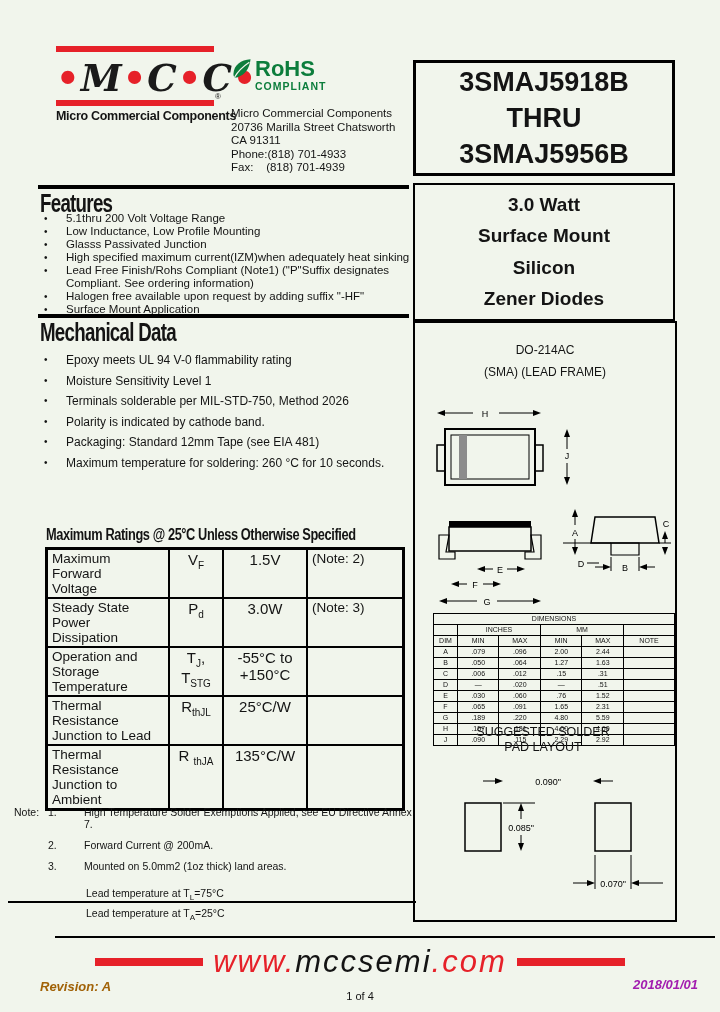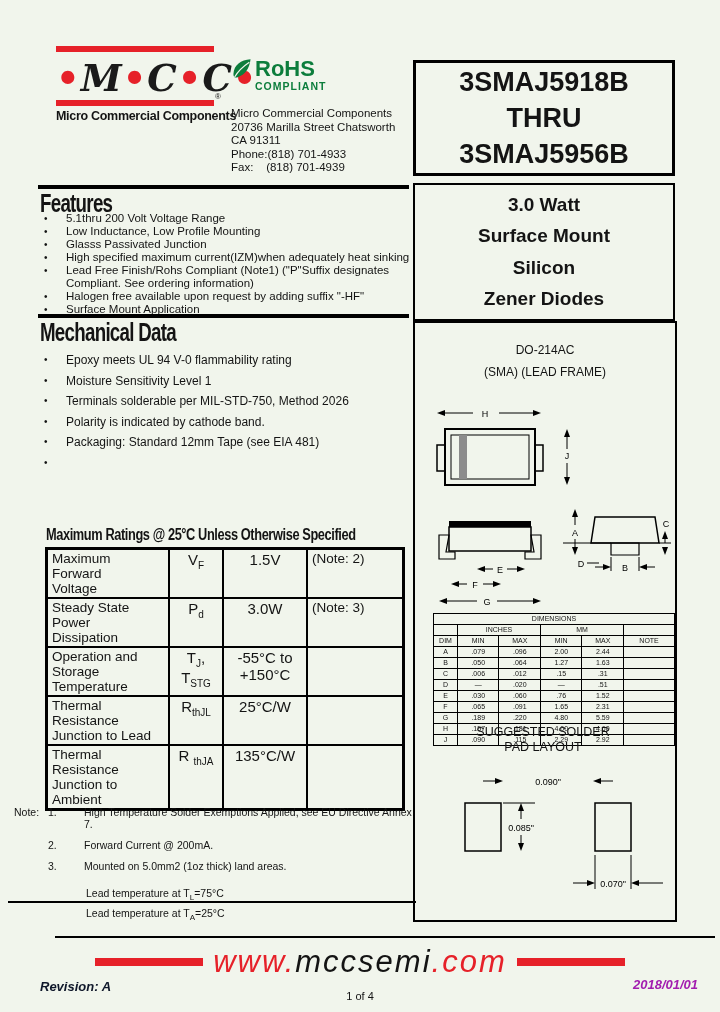--- a/index.html
+++ b/index.html
@@ -62,21 +62,21 @@
   .note-row .num{flex:0 0 36px;}
   .note-subs{margin-left:38px;margin-top:15px;}
   .note-subs div{margin-bottom:5px;}
   .notes sub{font-size:8px;}
   .note-rule{left:8px;top:901px;width:408px;height:2px;background:#000;}
   
   .foot-rule{left:55px;top:936px;width:660px;height:2px;background:#000;}
   .footer{left:0;top:944px;width:720px;display:flex;align-items:center;justify-content:center;gap:10px;}
   .fbar{width:108px;height:8px;background:#e62129;}
   .url{font-size:31px;font-style:italic;letter-spacing:2px;white-space:nowrap;}
-  .rev{left:40px;top:979px;font-size:13px;font-weight:bold;font-style:italic;color:#0f172a;text-align:center;}
+  .rev{left:40px;top:979px;font-size:13px;font-weight:bold;font-style:italic;color:#a16207;text-align:center;}
   .date{left:633px;top:977px;font-size:13px;font-weight:bold;font-style:italic;color:#a21caf;}
   .pgnum{left:0;top:990px;width:720px;text-align:center;font-size:11px;}
   svg text{font-family:"Liberation Sans",sans-serif;}
 </style>
 </head>
 <body>
 
 <div class="page">
 
   <div class="abs brand">
@@ -374,20 +374,21 @@
       <div class="b-item">
         <span class="bullet">•</span>
         <span class="txt">Polarity is indicated by cathode band.</span>
       </div>
       <div class="b-item">
         <span class="bullet">•</span>
         <span class="txt">Packaging: Standard 12mm Tape (see EIA 481)</span>
       </div>
       <div class="b-item">
         <span class="bullet">•</span>
+        <span class="txt">Maximum temperature for soldering: 260 °C for 10 seconds.</span>
       </div>
     </div>
 
   <div class="abs rt-title">Maximum Ratings @ 25°C Unless Otherwise Specified</div>
   <table class="abs rt">
       <tbody id="ratings-body">
         <tr>
           <td class="p"><span>Maximum</span><br><span>Forward</span><br><span>Voltage</span></td>
           <td class="s"><span>V</span><sub>F</sub></td>
           <td class="v"><span>1.5V</span></td>

